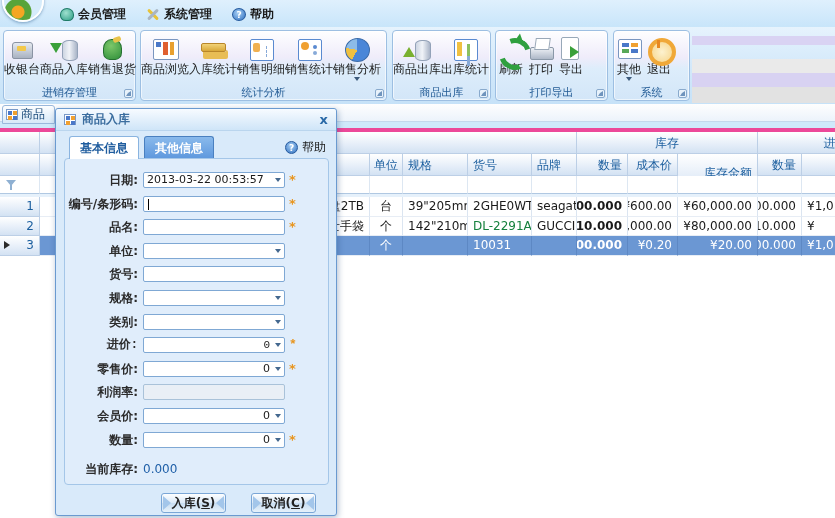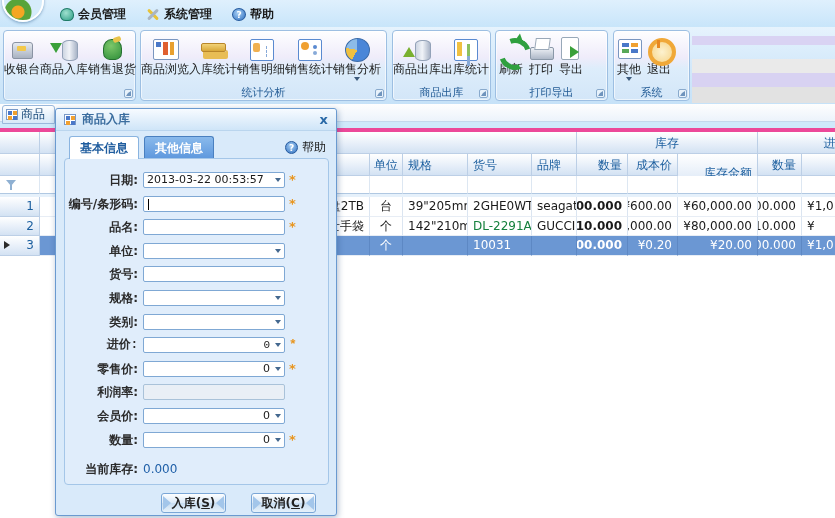--- a/index.html
+++ b/index.html
@@ -169,20 +169,21 @@
         </div>
         <div class="rbtn">
           <div class="ico stock-in-icon"></div>
           <span class="lbl">商品入库</span>
         </div>
         <div class="rbtn">
           <div class="ico sales-return-icon"></div>
           <span class="lbl">销售退货</span>
         </div>
       </div>
+      <div class="cap">进销存管理</div>
       <div class="launcher"></div>
     </div>
     <div class="grp" style="left: 140px; width: 247px;">
       <div class="btns">
         <div class="rbtn">
           <div class="ico goods-browse-icon"></div>
           <span class="lbl">商品浏览</span>
         </div>
         <div class="rbtn">
           <div class="ico stock-in-stats-icon"></div>

